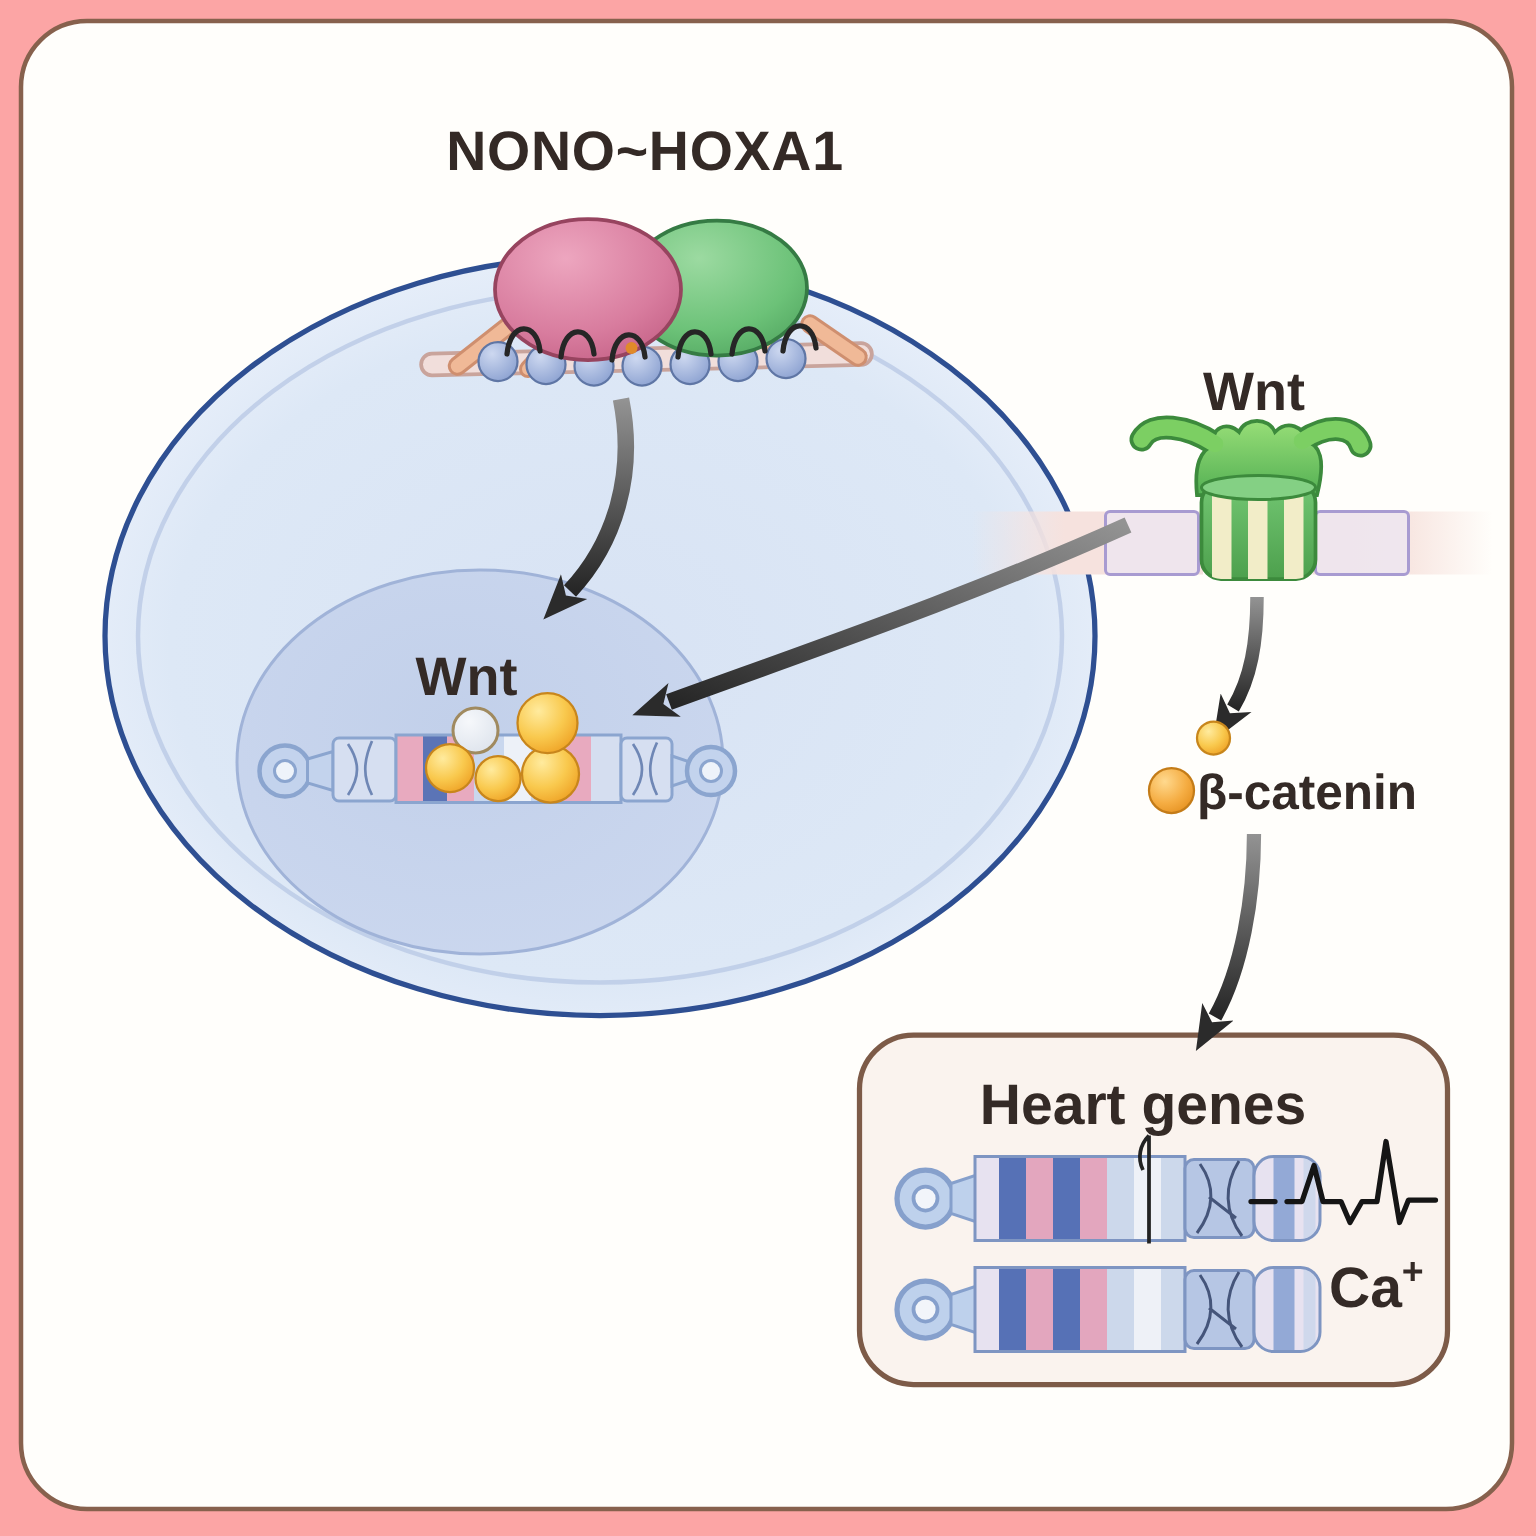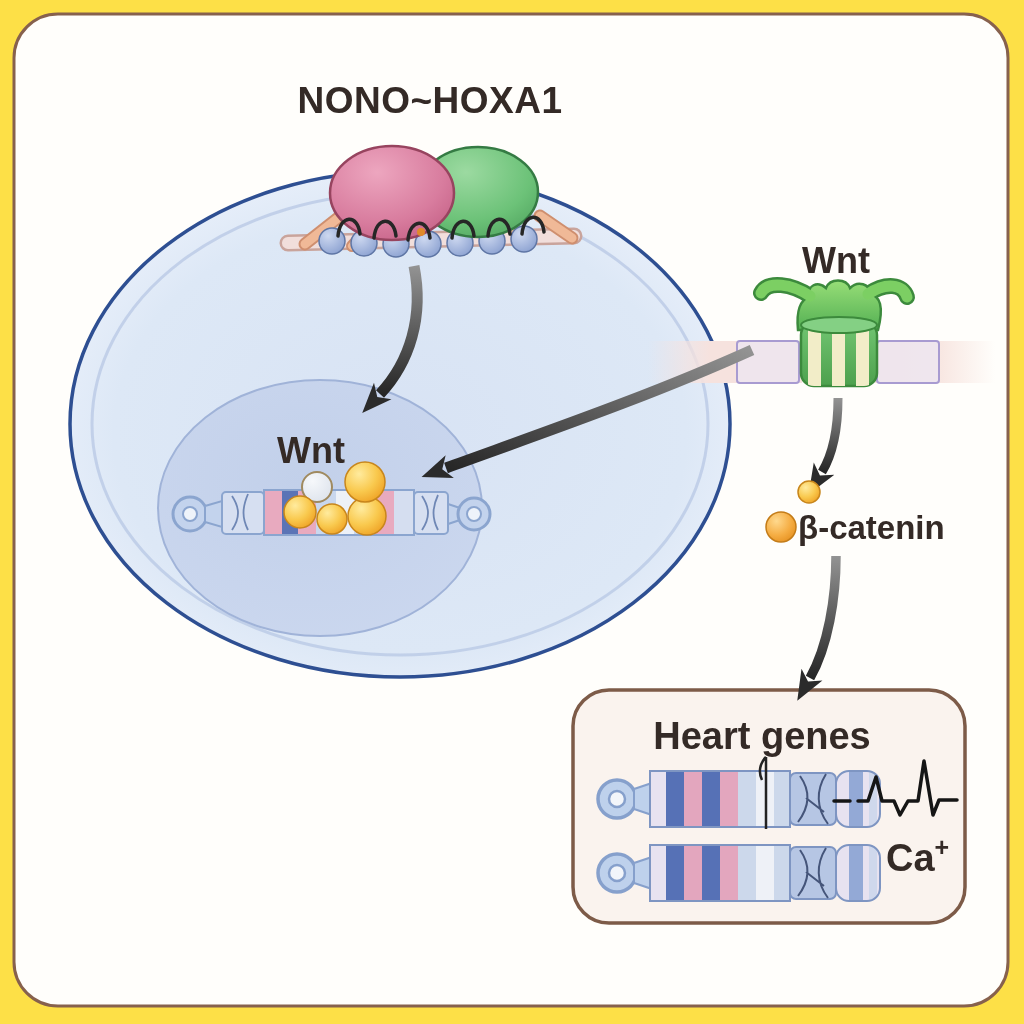--- a/index.html
+++ b/index.html
@@ -1,16 +1,16 @@
 <!DOCTYPE html>
 <html><head>
 <meta charset="utf-8">
 <style>
   html,body{margin:0;padding:0;background:#ffffff;}
-  .stage{position:relative;width:1024px;height:1024px;background:#fde047;overflow:hidden;}
+  .stage{position:relative;width:1024px;height:1024px;background:#fca5a5;overflow:hidden;}
   .lbl{font-family:"Liberation Sans", sans-serif;font-weight:bold;fill:#342a26;}
 </style>
 </head>
 <body>
 
 <div class="stage">
 <svg width="1024" height="1024" viewBox="0 0 1024 1024">
   <defs>
     <radialGradient id="gradCell" cx="50%" cy="52%" r="62%">
       <stop offset="0%" stop-color="#d8e3f4"></stop>

